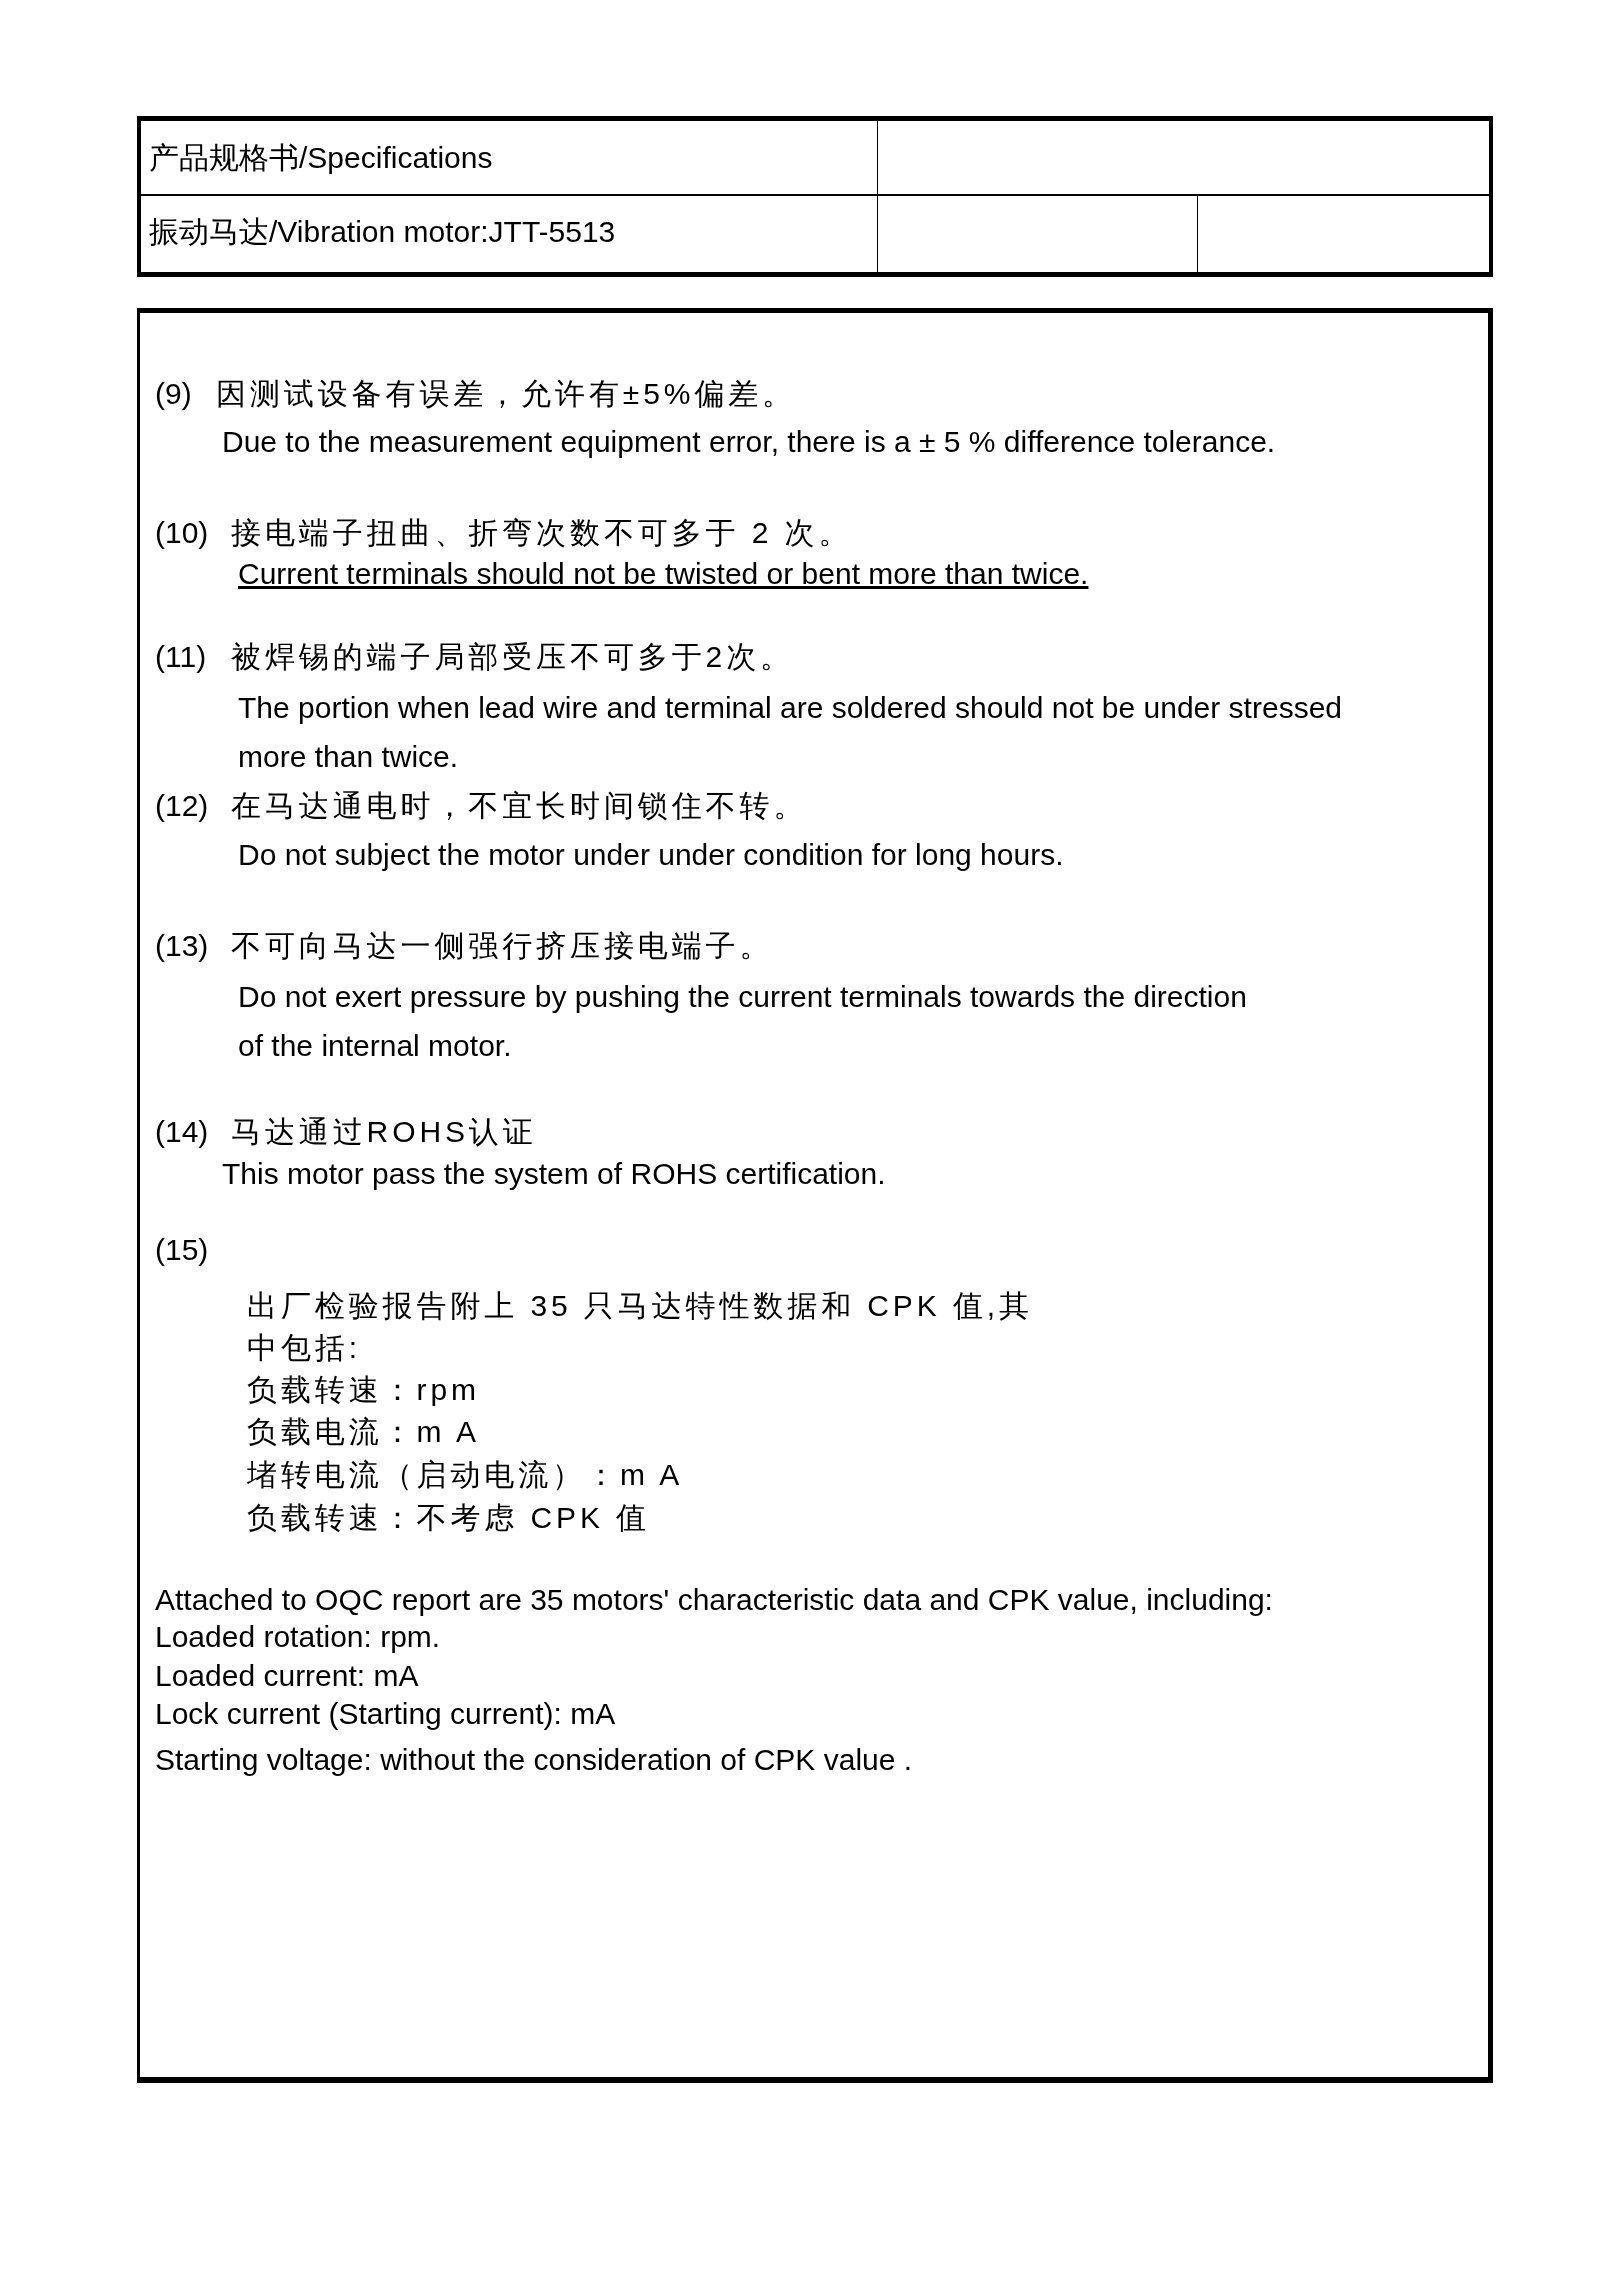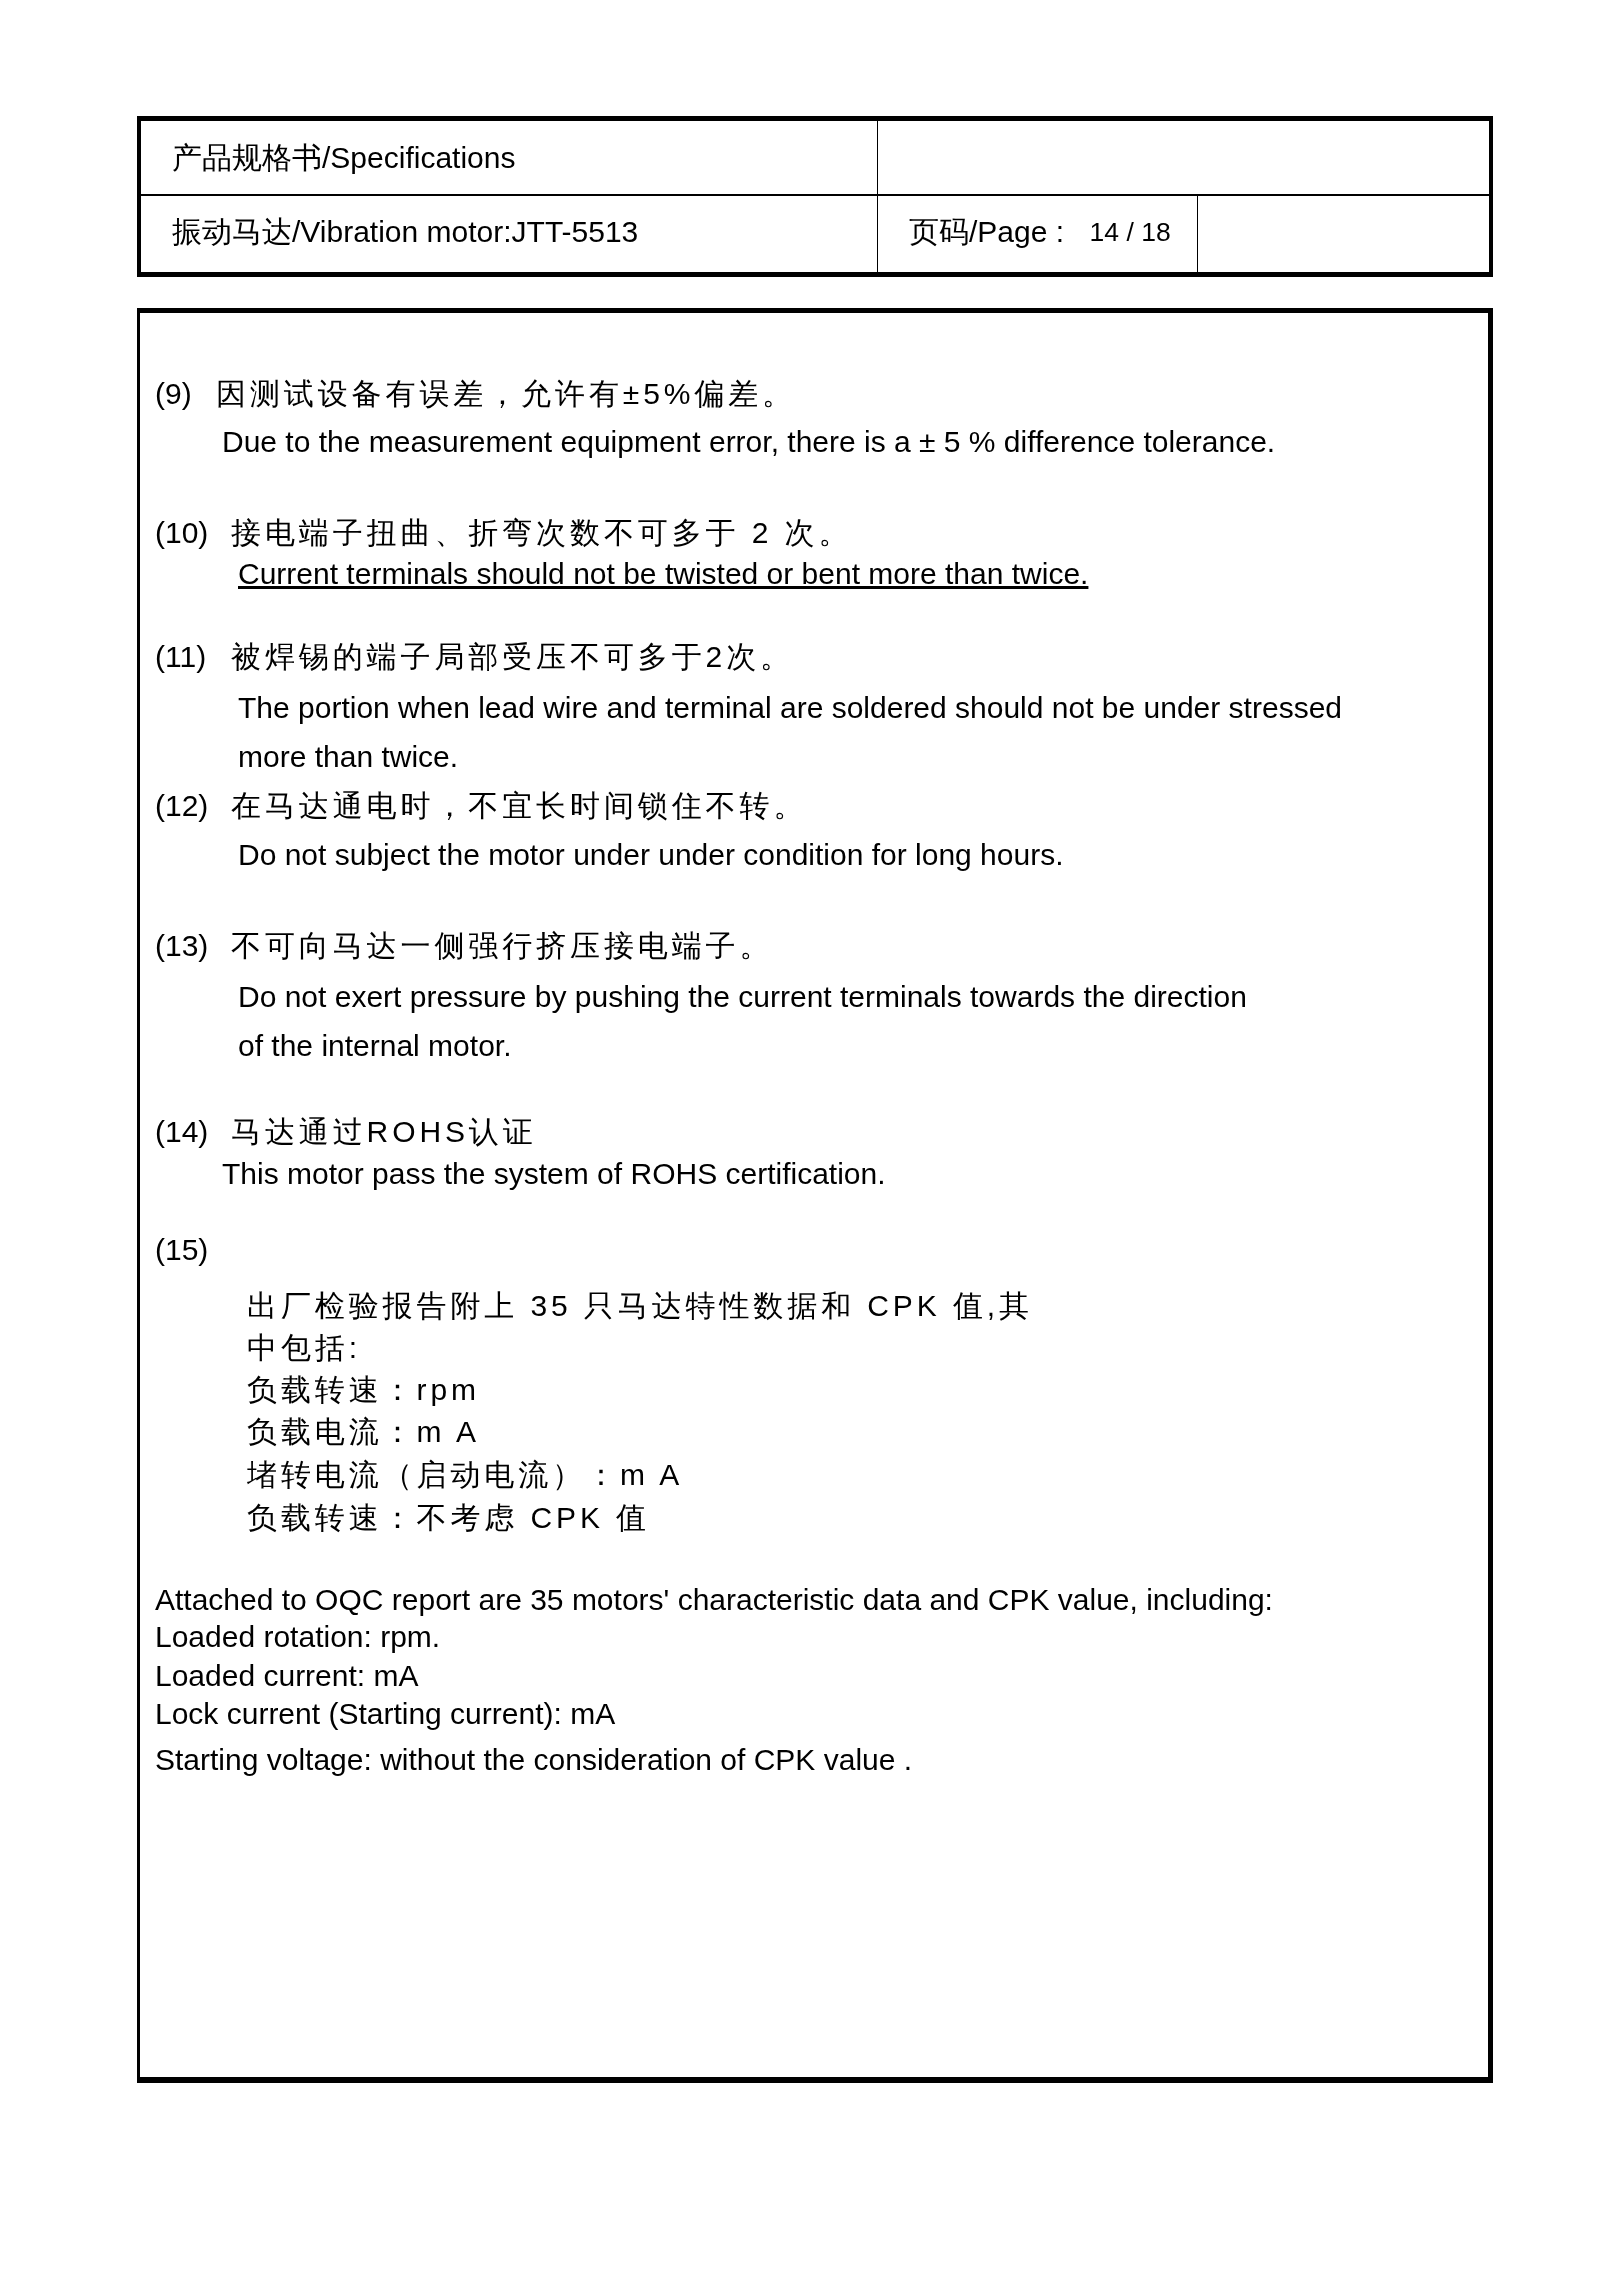--- a/index.html
+++ b/index.html
@@ -1,42 +1,38 @@
 <!DOCTYPE html>
 <html><head>
 <meta charset="utf-8">
 <style>
   html, body { margin:0; padding:0; background:#ffffff; }
   body { width:1621px; height:2293px; position:relative; overflow:hidden;
          font-family:"Liberation Sans", "DejaVu Sans", sans-serif; color:#000; }
   .hdr { position:absolute; left:137px; top:116px; width:1356px; height:161px;
          box-sizing:border-box; border:4.9px solid #000; border-top-width:5.9px; border-bottom-width:5.9px; }
-  .hdr .cell { position:absolute; box-sizing:border-box; font-size:30px; line-height:1; display:flex; align-items:center; padding-left:31px; white-space:nowrap; }
+  .hdr .cell { position:absolute; box-sizing:border-box; font-size:30px; line-height:1; display:flex; align-items:center; padding-left:8px; white-space:nowrap; }
   .hline { position:absolute; left:0; right:0; top:73px; height:2px; background:#000; }
   .vline { position:absolute; width:1px; background:#000; }
   .body-box { position:absolute; left:137px; top:308px; width:1356px; height:1775px;
               box-sizing:border-box; border-left:3.9px solid #000; border-top:5.9px solid #000;
               border-right:5.9px solid #000; border-bottom:6.9px solid #000; }
   .t { position:absolute; font-size:30px; line-height:1; white-space:nowrap; }
   .cn { letter-spacing:3.9px; }
 </style>
 </head>
 <body>
 
 <div class="hdr">
   <div class="hline"></div>
   <div class="vline" style="left:736px; top:0; bottom:0;"></div>
   <div class="vline" style="left:1056px; top:74px; bottom:0;"></div>
 
   <div class="cell" style="left:0; top:0; width:736px; height:73px;">产品规格书/Specifications</div>
   <div class="cell" style="left:0; top:74px; width:736px; height:74px;">振动马达/Vibration motor:JTT-5513</div>
-  <div class="cell" style="left:737px; top:74px; width:319px; height:74px;">
-    <span>页码/Page :</span>
-    <span style="font-size:26.5px; margin-left:25.5px;">14 / 18</span>
-  </div>
 </div>
 
 <div class="body-box"></div>
 
 <div class="t" style="left:155px; top:379px;">(9)</div>
 <div class="t cn" style="left:216px; top:379px;">因测试设备有误差，允许有±5%偏差。</div>
 <div class="t" style="left:222px; top:427px;">Due to the measurement equipment error, there is a ± 5 % difference tolerance.</div>
 
 <div class="t" style="left:155px; top:518px;">(10)</div>
 <div class="t cn" style="left:231px; top:518px;">接电端子扭曲、折弯次数不可多于 2 次。</div>

